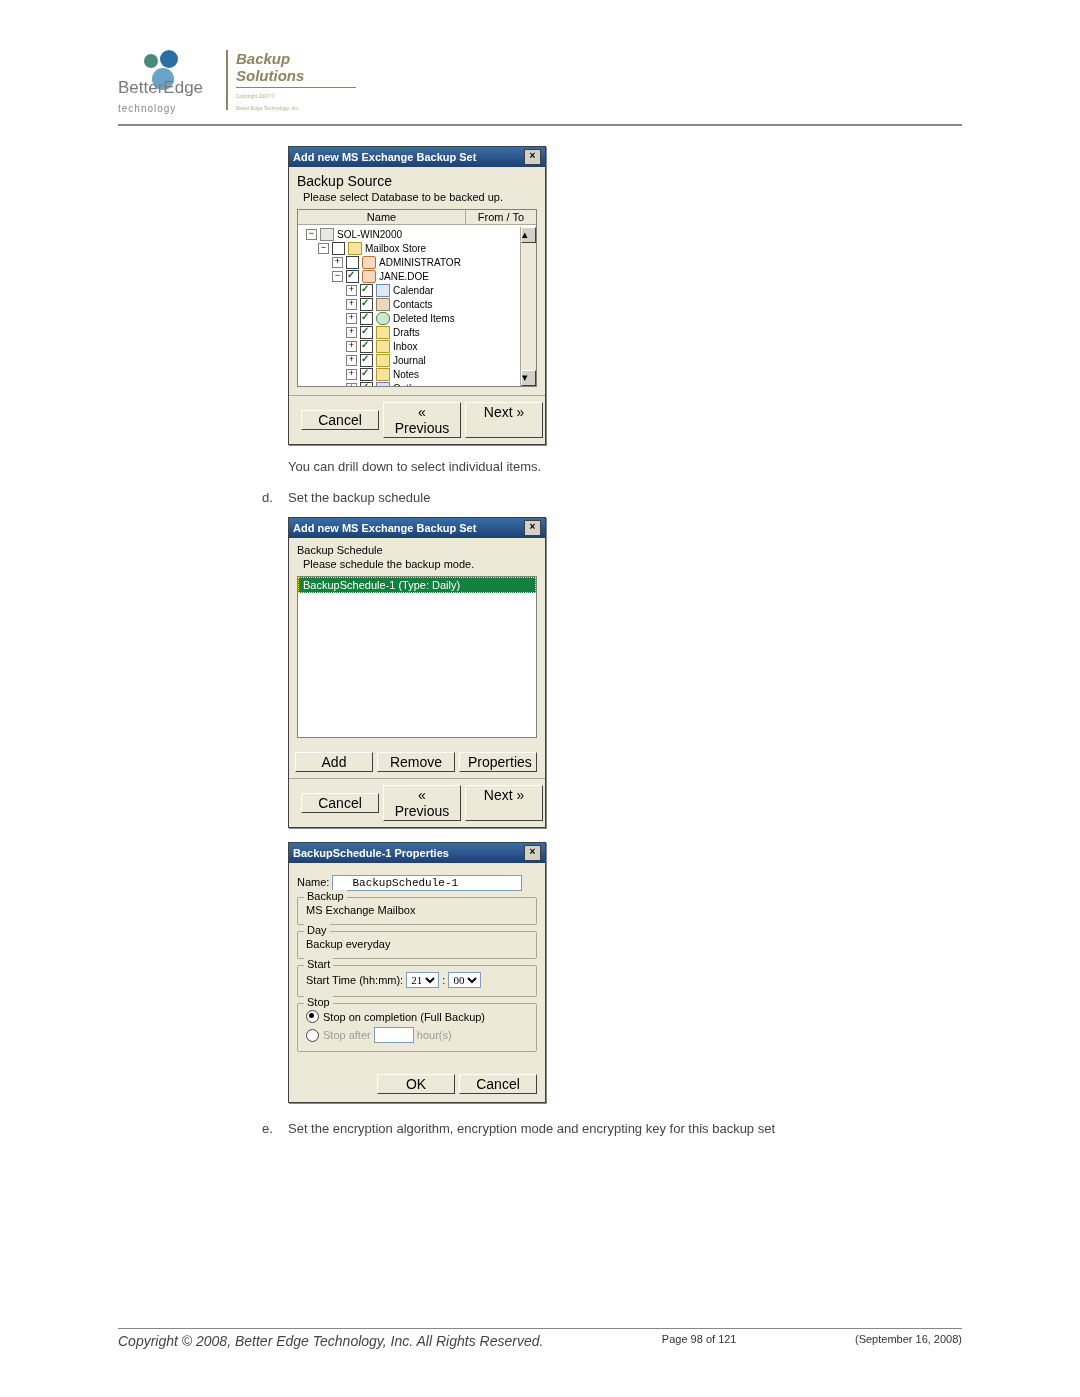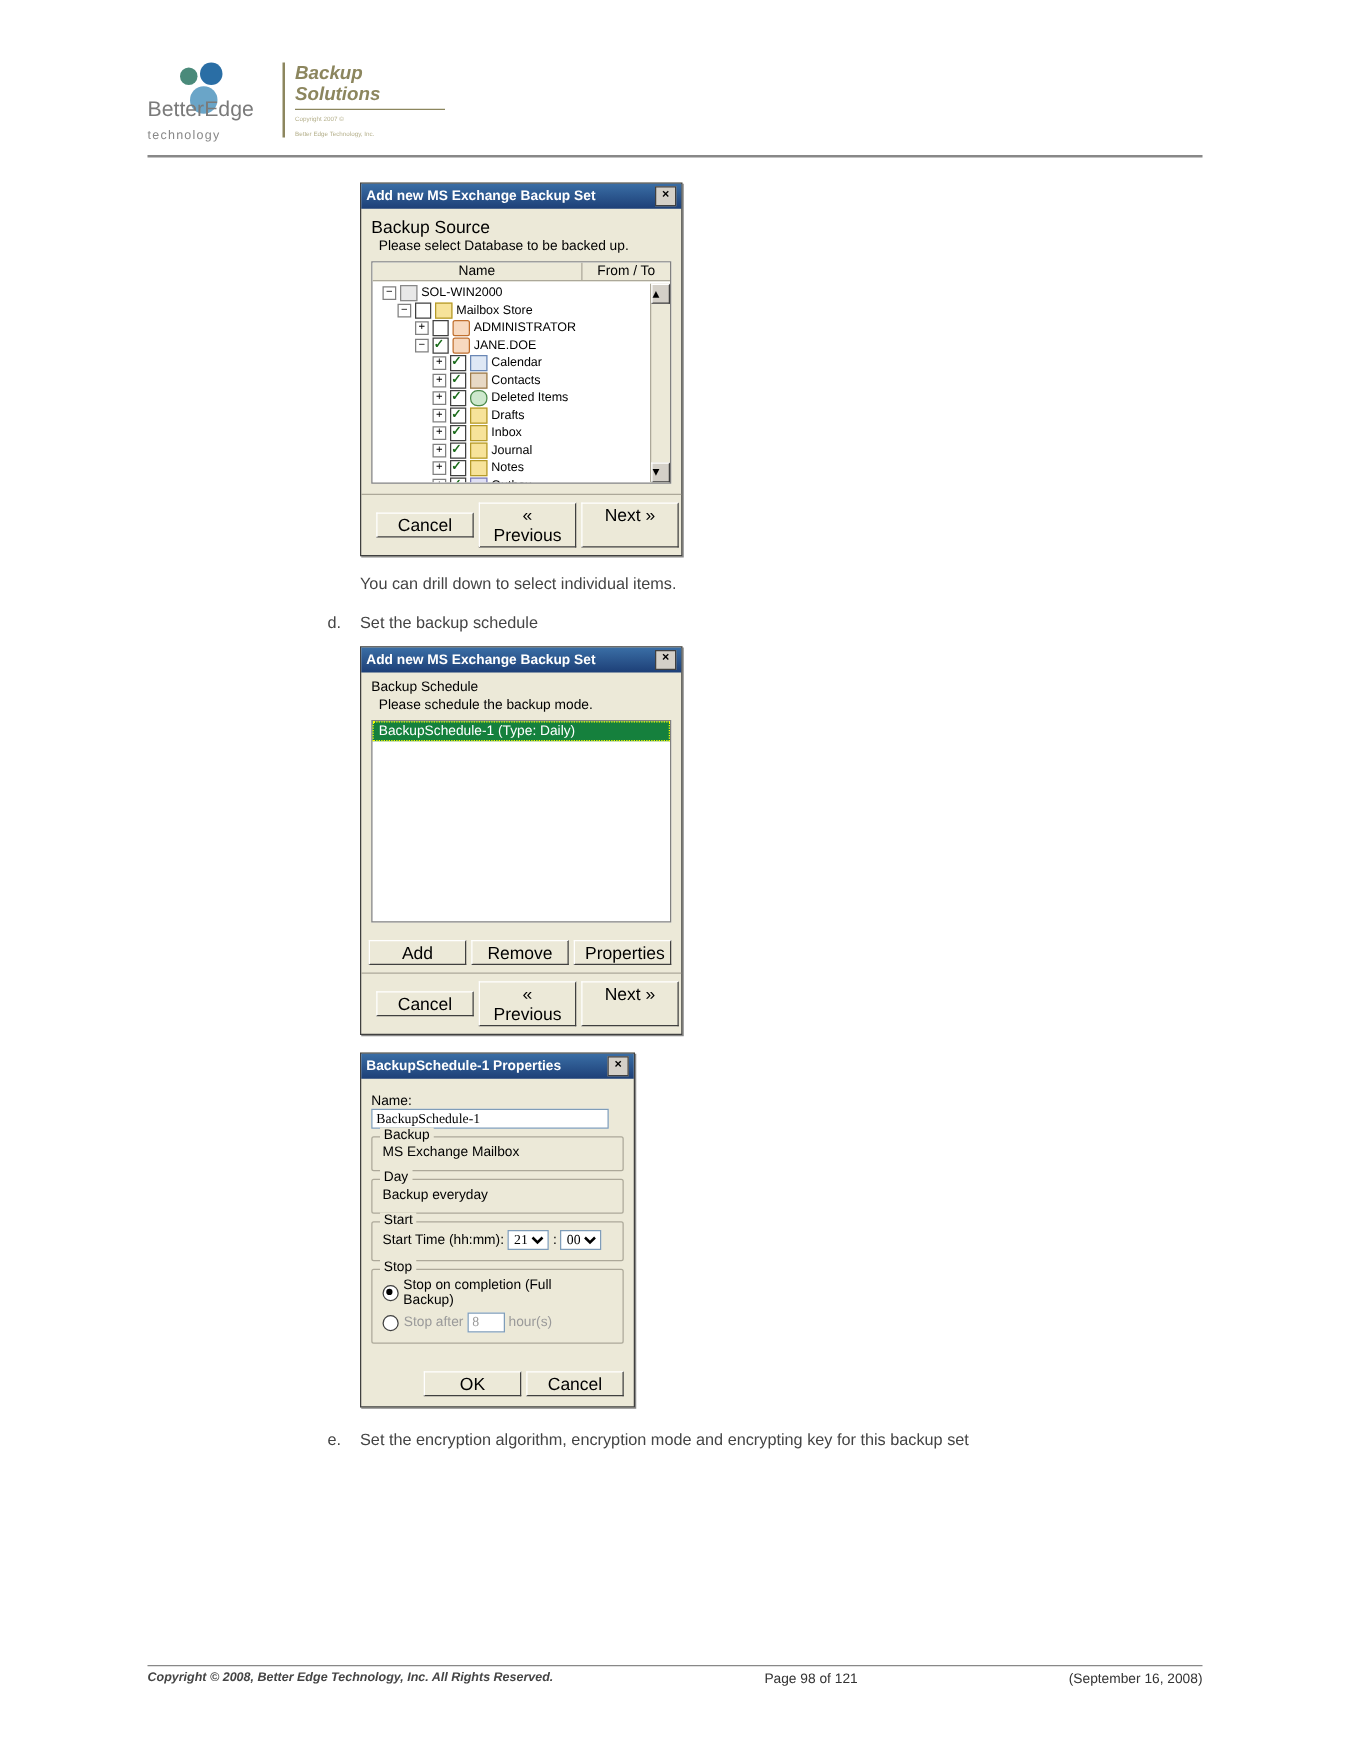--- a/index.html
+++ b/index.html
@@ -117,25 +117,25 @@
   .ico.out { background:#e0e0f5; border:1px solid #7a7ab5; }
 
   
   .d2 { width:258px; }
   .d2 .listwrap { border:1px solid #808080; background:#fff; height:160px; }
   .d2 .listwrap .sel { background:#15803d; color:#fff; padding:1px 4px;
                        font-size:11px; border:1px dotted #ff0; }
   .d2 .midrow { display:flex; justify-content:flex-end; padding:6px 8px; }
 
   
-  .d3 { width:220px;margin-top:14px; }
+  .d3 { width:258px;margin-top:14px; }
   .d3 .fld { margin:6px 0; }
   .d3 .lbl { display:inline-block; }
   .d3 input[type=text] {
-    font-family:Liberation Serif, serif; font-size:11px; padding:1px 3px;
+    font-family:Liberation Mono, monospace; font-size:11px; padding:1px 19px;
     border:1px solid #7f9db9; background:#fff; box-sizing:border-box;
   }
   .d3 select {
     font-family:Tahoma; font-size:11px;
     border:1px solid #7f9db9; background:#fff;
   }
   .grp { border:1px solid #aca899; border-radius:2px; padding:6px 8px 8px 8px;
          margin:6px 0; position:relative; }
   .grp > .gtitle { position:absolute; top:-8px; left:6px; background:#ece9d8;
                    padding:0 3px; font-size:11px; }
@@ -145,21 +145,21 @@
   .rd.sel::after { content:""; position:absolute; left:2px; top:2px; width:5px;
                    height:5px; background:#000; border-radius:50%; }
   .disabled { color:#9a9a9a; }
   .d3 .btnrow2 { display:flex; justify-content:flex-end; padding:8px; }
 
   
   .ftr { position:absolute; bottom:48px; left:118px; right:118px;
          border-top:1px solid #888; padding-top:4px;
          font-size:11px; display:flex; justify-content:space-between;
          color:#333; }
-  .ftr .c { font-style:italic; font-size:10px; color:#444;font-weight:bold; }
+  .ftr .c { font-style:italic; font-size:14px; color:#444; }
 </style>
 </head>
 <body>
 
 <div class="page">
 
   <div class="hdr">
     <div class="logo-block">
       <div class="be-logo">
         <div class="be-circles">

